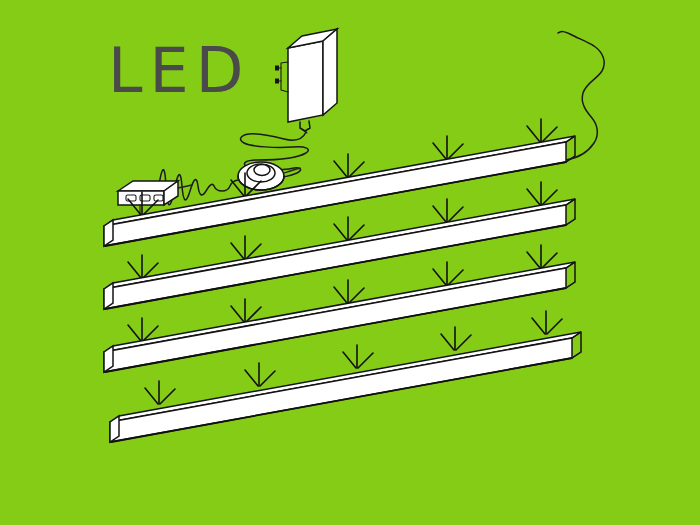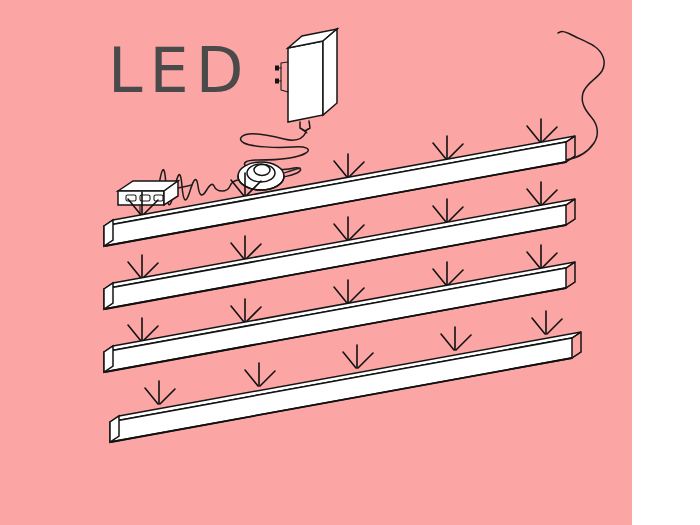--- a/index.html
+++ b/index.html
@@ -1,21 +1,21 @@
 <!DOCTYPE html>
 <html><head>
 <meta charset="utf-8">
 <style>
   html,body{margin:0;padding:0;background:#ffffff;}
   body{
     width:700px;height:525px;overflow:hidden;
     font-family:"Liberation Sans", sans-serif;
     background:#ffffff;
   }
-  #stage{position:relative;width:632px;height:525px;background:#fca5a5;}
+  #stage{position:relative;width:700px;height:525px;background:#84cc16;}
   #stage svg{position:absolute;left:0;top:0;display:block;}
   .led-label{
     font-family:"DejaVu Sans", sans-serif;
     font-size:62px;
     font-weight:400;
     letter-spacing:7px;
     fill:#4a4a4a;
   }
   
   .ln{fill:none;stroke:#151515;stroke-width:1.5;stroke-linecap:round;stroke-linejoin:round;}

